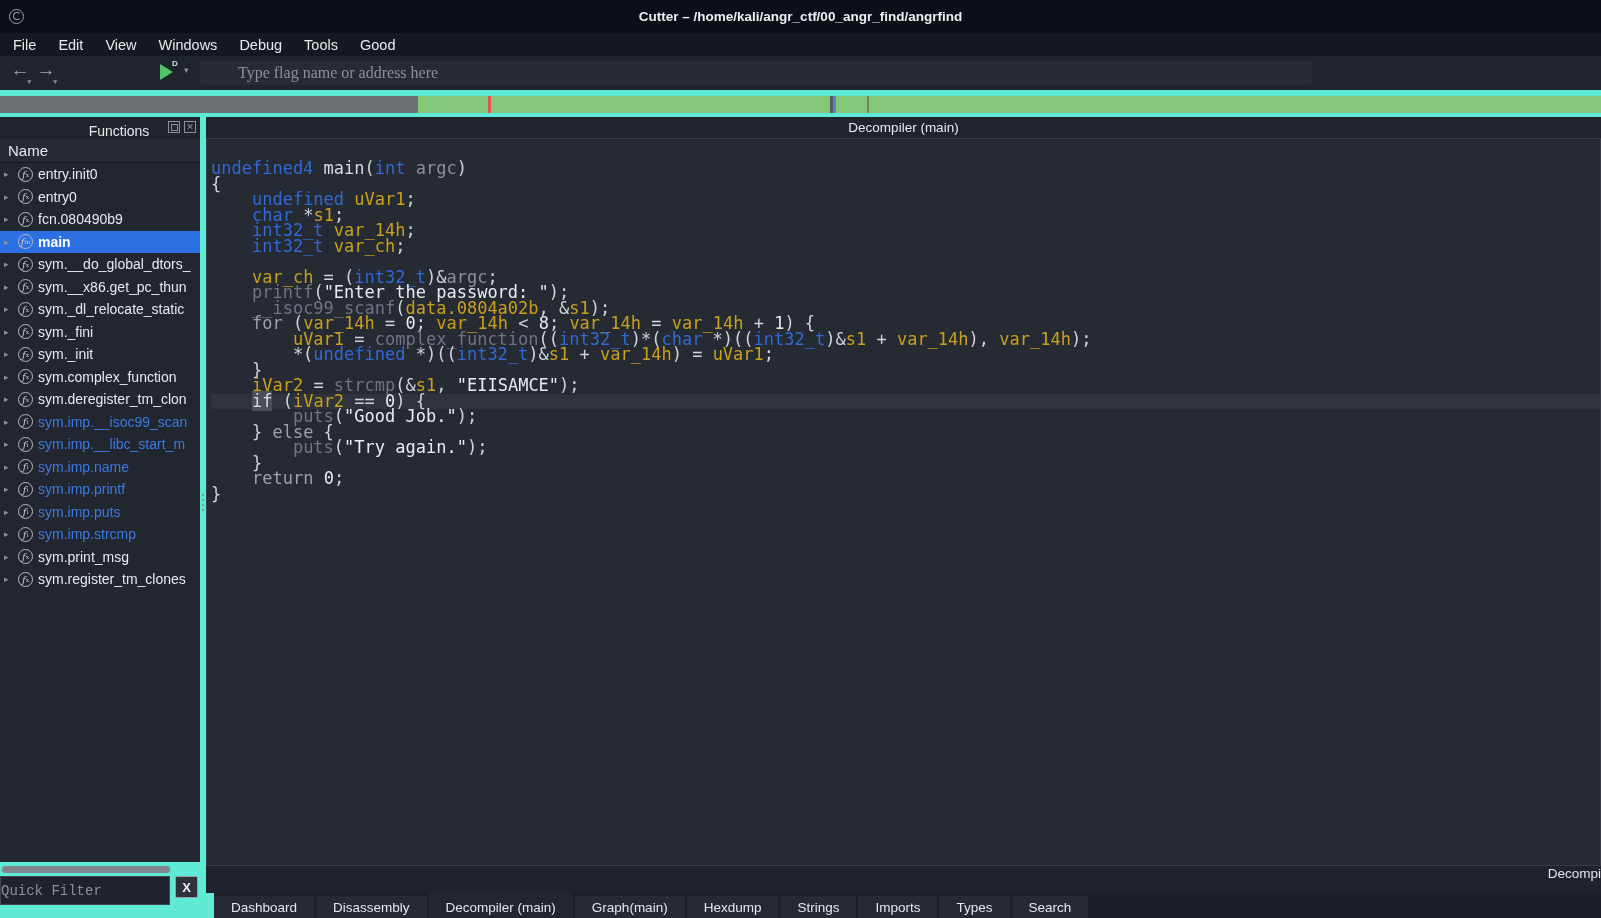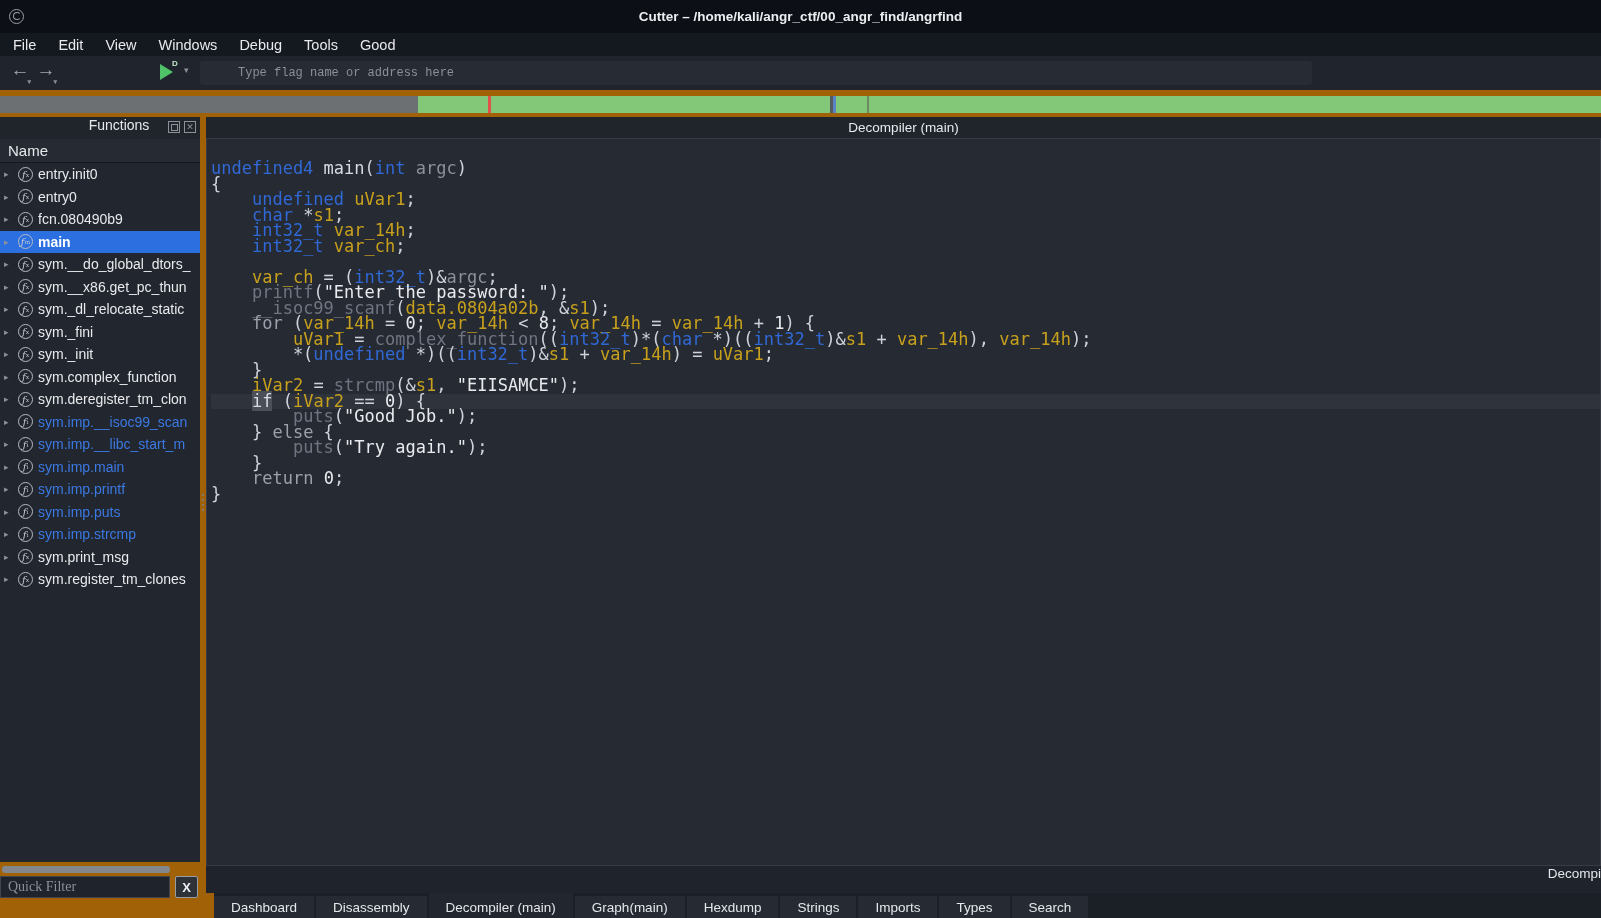--- a/index.html
+++ b/index.html
@@ -1,17 +1,17 @@
 <!DOCTYPE html>
 <html><head>
 <meta charset="utf-8">
 <style>
   * { margin:0; padding:0; box-sizing:border-box; }
   body { background:#101318; }
-  .window { position:relative; width:1601px; height:918px; background:#a16207;
+  .window { position:relative; width:1601px; height:918px; background:#5eead4;
             overflow:hidden; font-family:"Liberation Sans", sans-serif; }
 
   
   .titlebar { position:absolute; left:0; top:0; width:1601px; height:33px;
               background:#0c0f15; display:flex; align-items:center; justify-content:center; }
   .titlebar .title { color:#eceef1; font-size:13.5px; font-weight:bold; }
   .logo { position:absolute; left:9px; top:9px; width:15px; height:15px;
           border:1.5px solid #9aa0a8; border-radius:50%; }
   .logo::before { content:""; position:absolute; left:3px; top:2px; width:6px; height:6px;
                   border:1.5px solid #9aa0a8; border-radius:50%; border-right-color:transparent; }
@@ -27,30 +27,30 @@
   .nav-arrow { position:absolute; top:3px; width:24px; height:26px; color:#a6abb2;
                font-size:19px; font-weight:bold; text-align:center; }
   .nav-arrow .mini-caret { position:absolute; bottom:-1px; right:1px; font-size:7px; color:#878c93; }
   .play-btn { position:absolute; left:160px; top:8px; width:0; height:0;
               border-left:13px solid #4fc368; border-top:8px solid transparent;
               border-bottom:8px solid transparent; }
   .play-badge { position:absolute; left:172px; top:3px; font-size:8px; font-weight:bold; color:#c2e9cb; }
   .play-caret { position:absolute; left:184px; top:9px; font-size:9px; color:#8a8f96; }
   .flag-search { position:absolute; left:200px; top:5px; width:1112px; height:24px;
                  background:#262b34; border:none; border-radius:3px; color:#c6cbd2;
-                 font-size:12px; padding-left:38px; outline:none; font-family:Liberation Mono, monospace; }
+                 font-size:16px; padding-left:38px; outline:none; font-family:Liberation Serif, serif; }
   .flag-search::placeholder { color:#8b9199; }
 
   
   .memory-map { position:absolute; left:0; top:96px; width:1601px; height:17px; background:#1b1f26; }
   .strip-seg { position:absolute; top:0; height:17px; }
 
   
   .left-panel { position:absolute; left:0; top:117px; width:200px; height:745px; background:#22262e; }
-  .fp-header { height:22px; display:flex; align-items:flex-start; justify-content:center;
+  .fp-header { height:22px; display:flex; align-items:flex-end; justify-content:center;
                color:#e6e9ec; font-size:14px; position:relative; background:#20242b;padding-left:38px; }
   .fp-icons { position:absolute; right:4px; top:4px; display:flex; gap:4px; }
   .fp-icon { width:12px; height:12px; border:1px solid #8d929a; position:relative;
              color:#8d929a; font-size:9px; line-height:10px; text-align:center; }
   .fp-icon.float::before { content:""; position:absolute; left:2px; top:2px; width:5px; height:5px;
                            border:1px solid #8d929a; background:#22262e; }
   .name-header { height:24px; background:#262a32; border-bottom:1px solid #14171d;
                  color:#e6e9ec; font-size:15px; line-height:23px; padding-left:8px; }
   .function-list { position:absolute; left:0; top:46px; right:0; bottom:0; overflow:hidden; }
   .fn-row { height:22.5px; display:flex; align-items:center; padding-left:4px; gap:5px;
@@ -64,23 +64,23 @@
   .fn-row.sel { background:#2b6fe0; }
   .fn-row.sel .fn-label { color:#ffffff; font-weight:bold; }
 
   .splitter-dots { position:absolute; left:200px; top:494px; width:6px; height:30px;
                    display:flex; flex-direction:column; align-items:center; gap:3px; }
   .splitter-dots i { width:2px; height:2px; border-radius:50%; background:#7d828a; }
 
   
   .h-scrollbar { position:absolute; left:2px; top:866px; width:168px; height:7px;
                  background:#82868d; border-radius:3px; }
-  .quick-filter { position:absolute; left:0; top:876px; width:170px; height:22px;
+  .quick-filter { position:absolute; left:0; top:876px; width:170px; height:29px;
                   background:#1f232b; border:1px solid #41464e; color:#c6cbd2; font-size:14px;
-                  padding-left:7px; outline:none; font-family:Liberation Serif, serif; }
+                  outline:none; font-family:Liberation Mono, monospace; }
   .quick-filter::placeholder { color:#8b9199; }
   .clear-btn { position:absolute; left:175px; top:876px; width:23px; height:22px;
                background:#2d3138; border:1px solid #989da5; border-radius:2px; color:#eef0f3;
                font-weight:bold; font-size:13px; display:flex; align-items:center; justify-content:center; }
 
   
   .main-panel { position:absolute; left:206px; top:117px; width:1395px; height:749px; background:#20242b; }
   .dp-header { height:21px; display:flex; align-items:center; justify-content:center;
                color:#e6e9ec; font-size:13.5px; }
   .code-area { position:absolute; left:0; top:21px; right:0; bottom:0; background:#262a33;
@@ -224,21 +224,21 @@
           <span class="fn-label">sym.imp.__isoc99_scan</span>
         </div>
         <div class="fn-row imp">
           <span class="caret">▸</span>
           <span class="fn-icon">ƒ<sub>i</sub></span>
           <span class="fn-label">sym.imp.__libc_start_m</span>
         </div>
         <div class="fn-row imp">
           <span class="caret">▸</span>
           <span class="fn-icon">ƒ<sub>i</sub></span>
-          <span class="fn-label">sym.imp.main</span>
+          <span class="fn-label">sym.imp.name</span>
         </div>
         <div class="fn-row imp">
           <span class="caret">▸</span>
           <span class="fn-icon">ƒ<sub>i</sub></span>
           <span class="fn-label">sym.imp.printf</span>
         </div>
         <div class="fn-row imp">
           <span class="caret">▸</span>
           <span class="fn-icon">ƒ<sub>i</sub></span>
           <span class="fn-label">sym.imp.puts</span>

